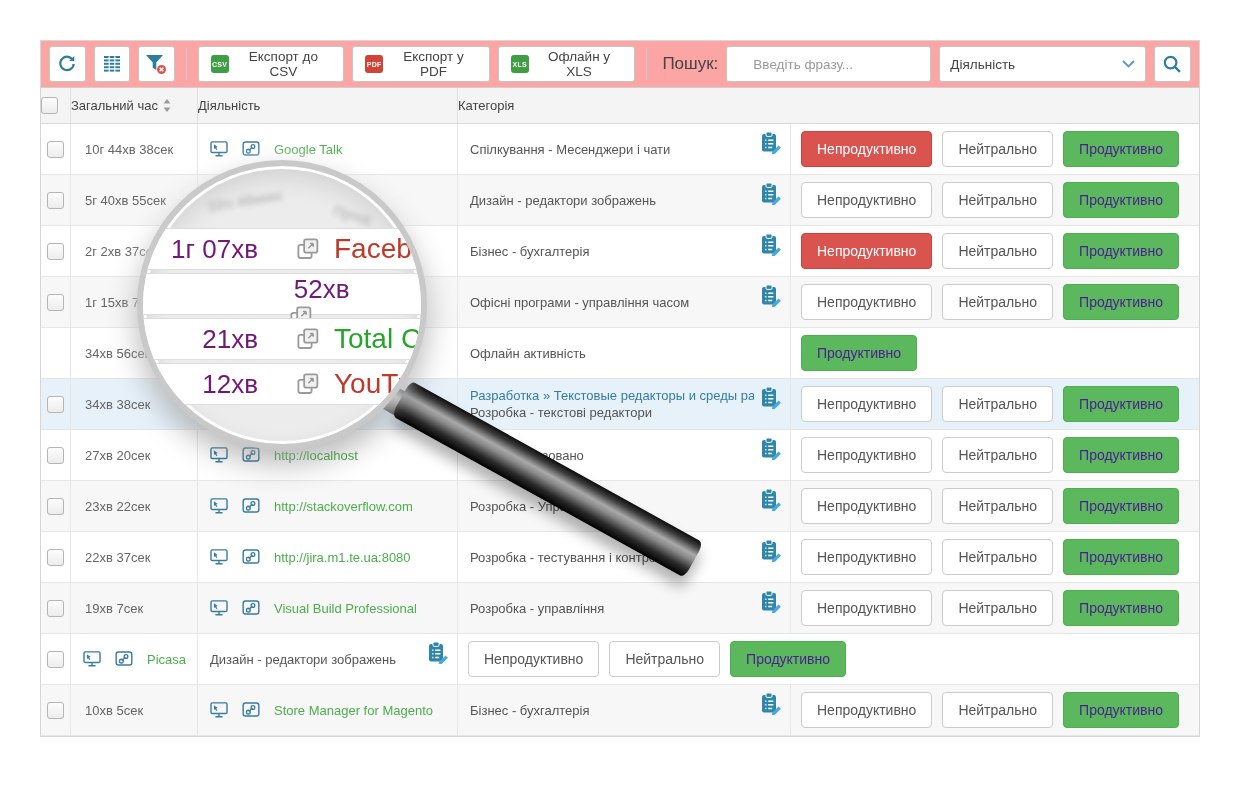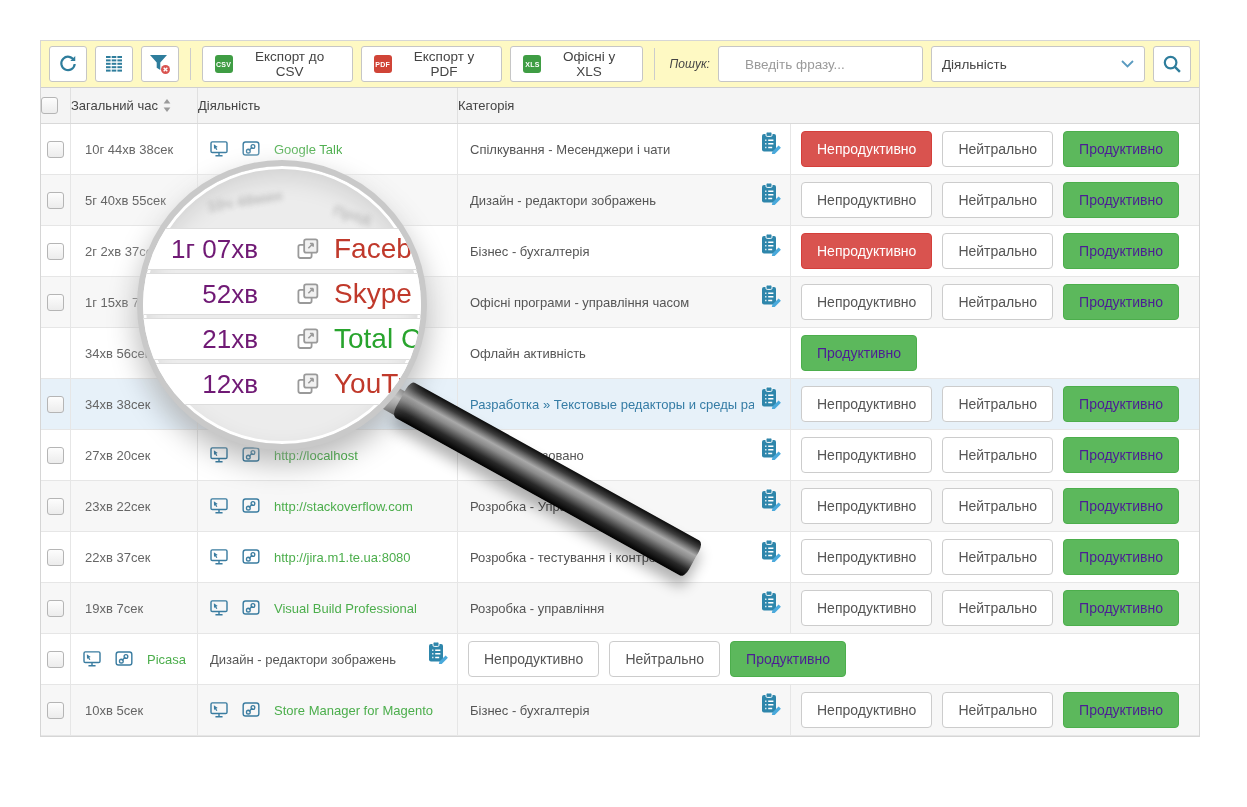--- a/index.html
+++ b/index.html
@@ -1,30 +1,30 @@
 <!DOCTYPE html>
 <html><head>
 <meta charset="utf-8">
 <style>
   html,body{margin:0;padding:0;background:#fff;}
   .stage{position:relative;width:1247px;height:807px;overflow:hidden;
          font-family:"Liberation Sans",sans-serif;background:#fff;}
   .app{position:absolute;left:40px;top:40px;width:1158px;border:1px solid #d6d6d6;background:#fff;}
 
   
-  .toolbar{display:flex;align-items:center;gap:8px;background:#fef9c3;
+  .toolbar{display:flex;align-items:center;gap:8px;background:#fca5a5;
            border-bottom:1px solid #cfcfcf;padding:5px 8px;height:47px;box-sizing:border-box;}
   .tbtn{display:flex;align-items:center;justify-content:center;gap:7px;height:36px;
         background:#fff;border:1px solid #c6c6c6;border-radius:3px;cursor:pointer;
         color:#444;font-size:13.5px;padding:0 12px;box-sizing:border-box;}
   .tbtn.iconic{width:38px;padding:0;}
   .sep{width:1px;height:32px;background:#cccccc;margin:0 3px;flex:none;}
   .ficon{width:18px;height:18px;border-radius:3px;color:#fff;font-size:7px;font-weight:bold;
          display:flex;align-items:center;justify-content:center;flex:none;letter-spacing:.2px;}
-  .search-label{font-size:12px;color:#444;margin-left:4px;font-style:italic;}
+  .search-label{font-size:17px;color:#444;margin-left:4px;}
   .sinput{width:205px;height:36px;border:1px solid #c6c6c6;border-radius:3px;padding:0 26px;
           font-size:13.5px;color:#444;box-sizing:border-box;font-family:"Liberation Sans",sans-serif;}
   .sinput::placeholder{color:#9a9a9a;}
   .sselect{width:215px;height:36px;border:1px solid #c6c6c6;border-radius:3px;background:#fff;
            display:flex;align-items:center;justify-content:space-between;padding:0 10px;
            font-size:13.5px;color:#444;box-sizing:border-box;cursor:pointer;}
 
   
   .thead,.row{display:grid;grid-template-columns:30px 127px 260px 333px 1fr;}
   .thead{background:#f4f4f4;border-bottom:1px solid #d9d9d9;height:35px;}
@@ -129,21 +129,21 @@
       <button class="tbtn">
         <span class="ficon" style="background:#3f9d44">CSV</span>
         <span>Експорт до CSV</span>
       </button>
       <button class="tbtn">
         <span class="ficon" style="background:#d04437">PDF</span>
         <span>Експорт у PDF</span>
       </button>
       <button class="tbtn">
         <span class="ficon" style="background:#3f9d44">XLS</span>
-        <span>Офісні у XLS</span>
+        <span>Офлайн у XLS</span>
       </button>
       <div class="sep"></div>
       <span class="search-label">Пошук:</span>
       <input class="sinput" type="text" placeholder="Введіть фразу..." style="">
       <div class="sselect">
         <span>Діяльність</span>
         <span class="icon">
           <svg width="13" height="8" viewBox="0 0 13 8">
               <path d="M1 1l5.5 5.5L12 1" fill="none" stroke="#5a9bc0" stroke-width="1.8"></path>
             </svg>
@@ -355,20 +355,21 @@
             <span class="time">34хв 38сек</span>
           </div>
     <div class="c c-act">
       
       
       
     </div>
     <div class="c c-cat">
       <div class="catwrap">
               <div class="tip">Разработка » Текстовые редакторы и среды раз</div>
+        <div class="catlabel">Розробка - текстові редактори</div>
       </div>
       <span class="clip">
         <svg width="21" height="23" viewBox="0 0 21 23">
                 <rect x="2" y="3" width="14" height="17.5" rx="2" fill="#2e86ab"></rect>
                 <rect x="6" y="1" width="6" height="4.4" rx="1.2" fill="#2e86ab" stroke="#fff" stroke-width="1"></rect>
                 <g stroke="#fff" stroke-width="1.5">
                   <path d="M5.2 9.2h1.2M8.2 9.2h5.2M5.2 12.8h1.2M8.2 12.8h5.2M5.2 16.4h1.2M8.2 16.4h4"></path>
                 </g>
                 <path d="M12.4 20.6l6.2-6.2 2.3 2.3-6.2 6.2-3 .7z" fill="#4aa9db"></path>
               </svg>
@@ -679,21 +680,21 @@
     <span class="gtime">1г 07хв</span>
     <span class="gicon">
       <svg width="24" height="24" viewBox="0 0 20 20">
                 <rect x="2" y="6.5" width="11" height="11" rx="1.6" fill="#fff" stroke="#9a9a9a" stroke-width="1.5"></rect>
                 <rect x="6.8" y="2" width="11" height="11" rx="1.6" fill="#f1f1f1" stroke="#9a9a9a" stroke-width="1.5"></rect>
                 <path d="M10.3 9.4l4-4M14.3 5.4h-2.7M14.3 5.4v2.7" stroke="#9a9a9a" stroke-width="1.3" fill="none"></path>
               </svg>
     </span>
     <span class="gapp" style="color: rgb(192, 57, 43);">Facebook</span>
   </div>
-          <div class="grow" style="top: 107px;">
+          <div class="grow" style="top: 107px; flex-direction: column;">
     <span class="gtime">52хв</span>
     <span class="gicon">
       <svg width="24" height="24" viewBox="0 0 20 20">
                 <rect x="2" y="6.5" width="11" height="11" rx="1.6" fill="#fff" stroke="#9a9a9a" stroke-width="1.5"></rect>
                 <rect x="6.8" y="2" width="11" height="11" rx="1.6" fill="#f1f1f1" stroke="#9a9a9a" stroke-width="1.5"></rect>
                 <path d="M10.3 9.4l4-4M14.3 5.4h-2.7M14.3 5.4v2.7" stroke="#9a9a9a" stroke-width="1.3" fill="none"></path>
               </svg>
     </span>
     <span class="gapp" style="color: rgb(192, 57, 43);">Skype</span>
   </div>

